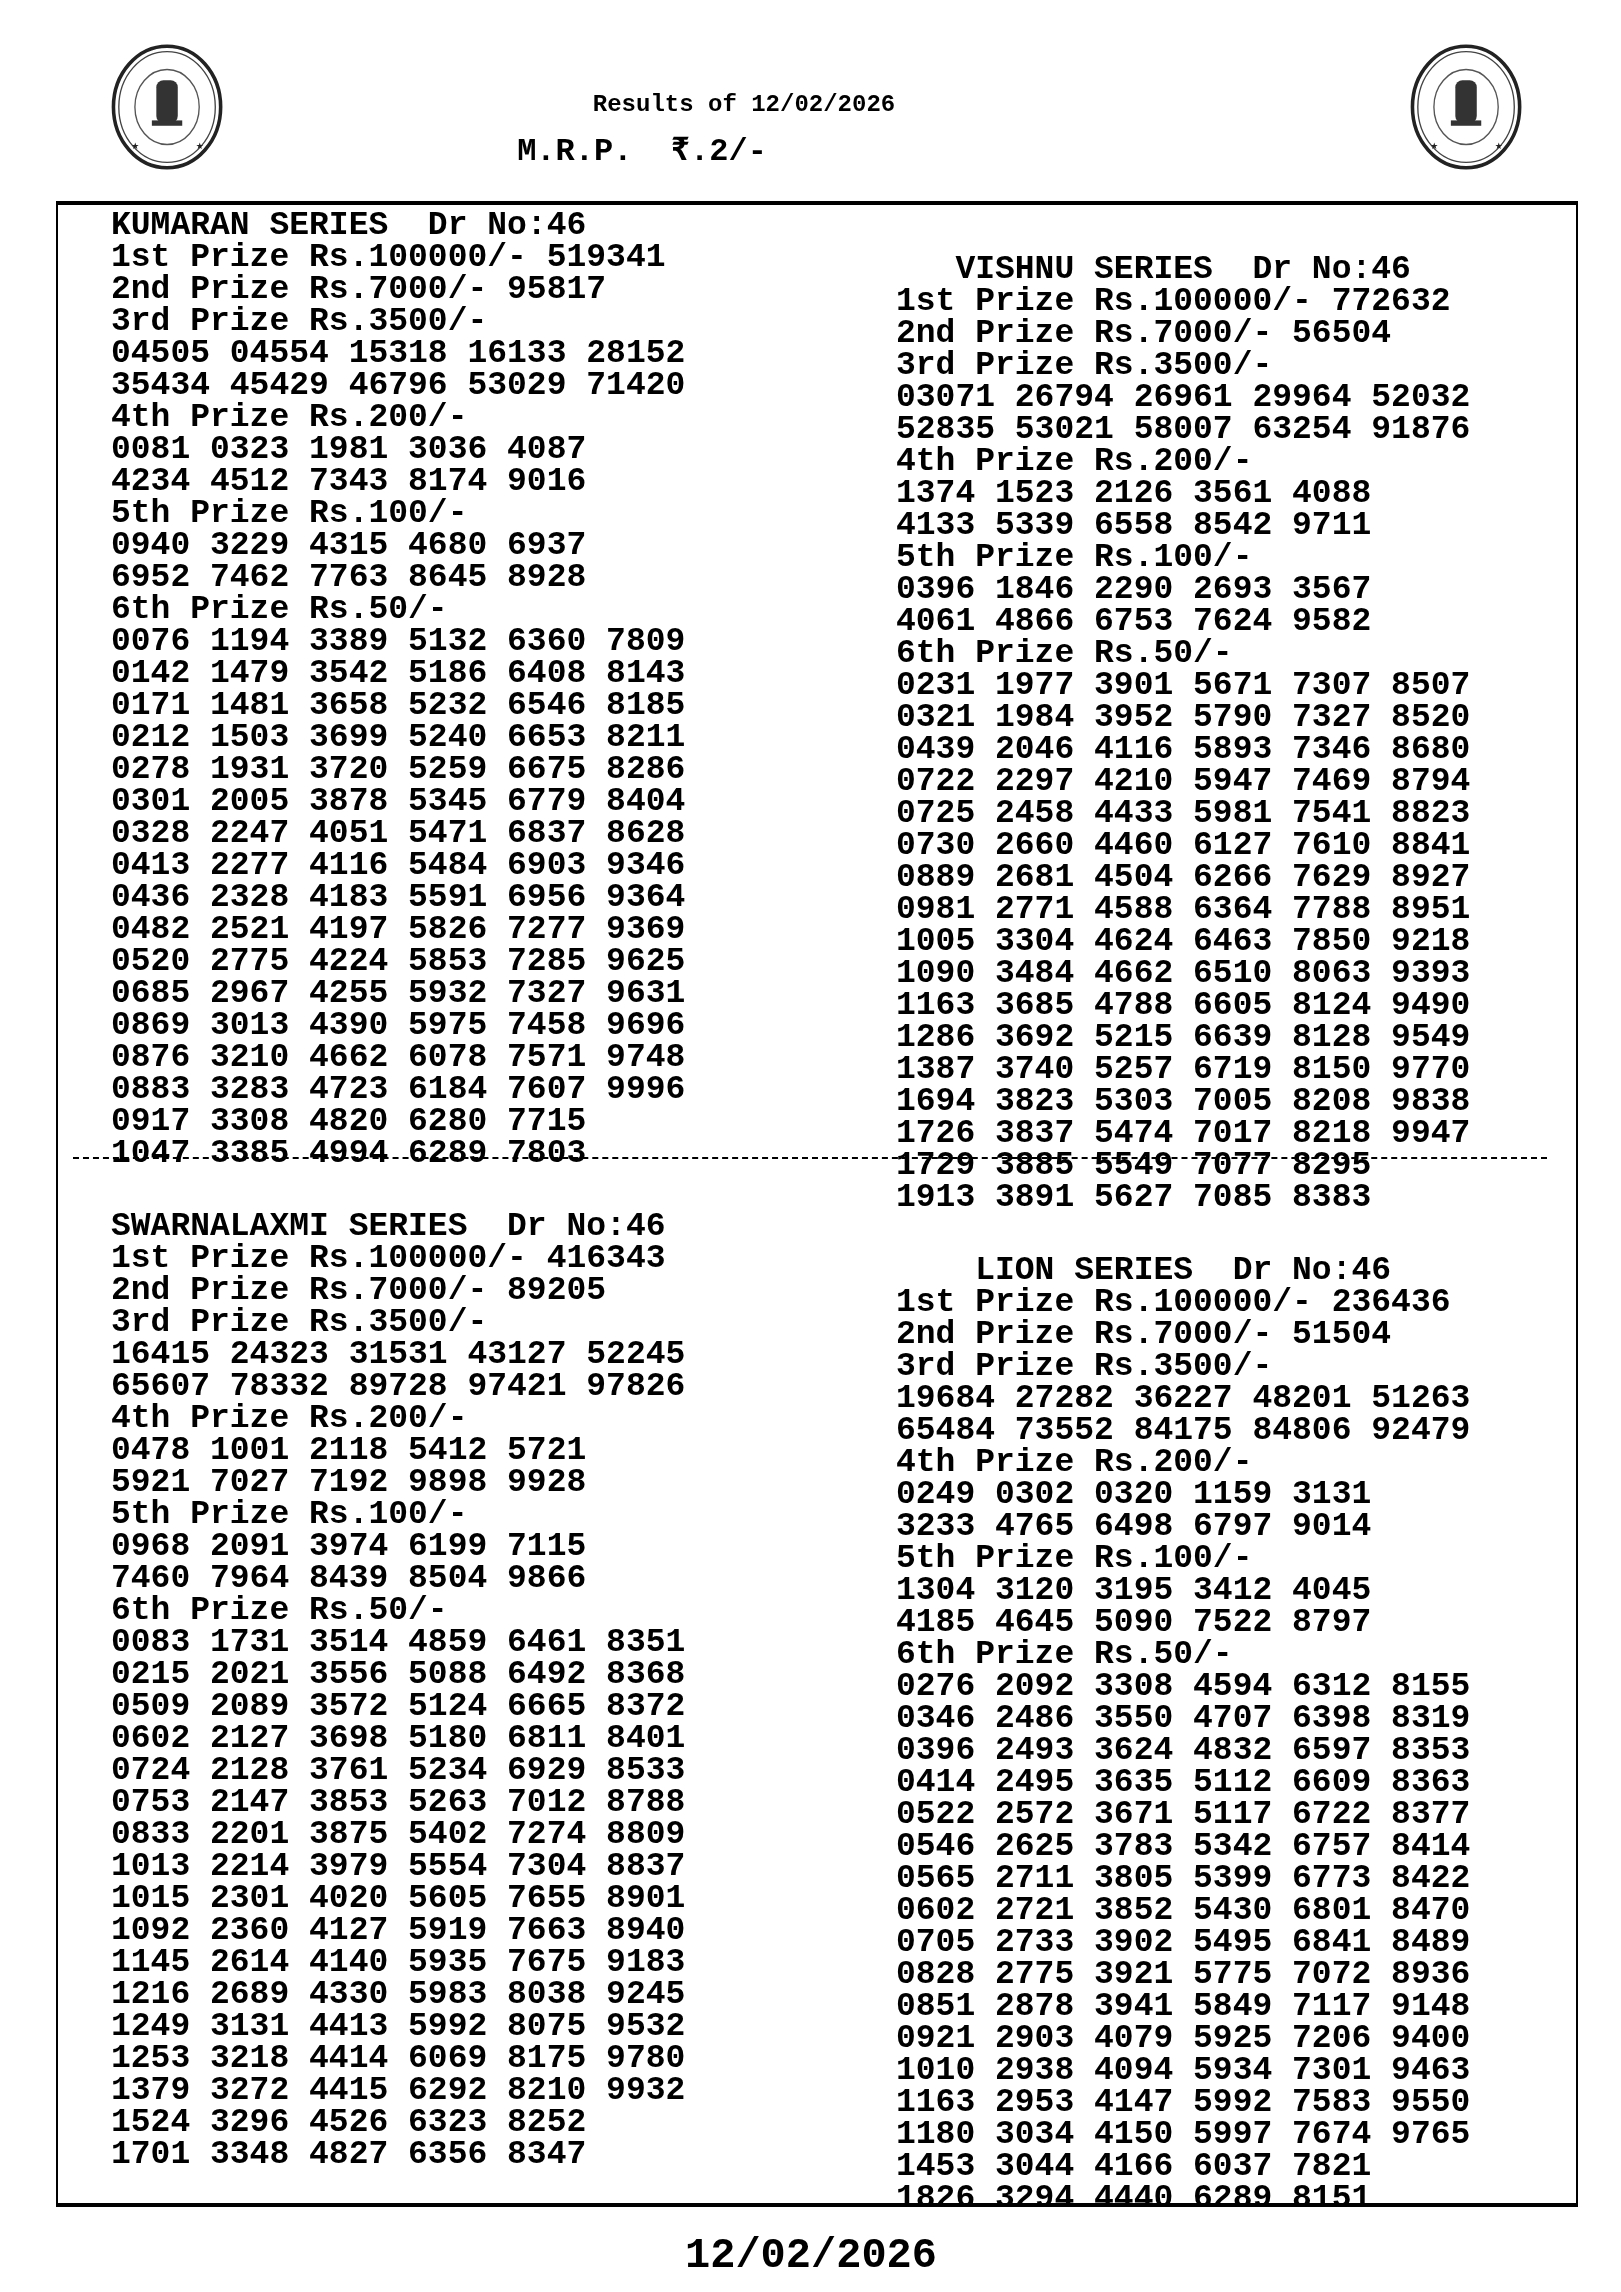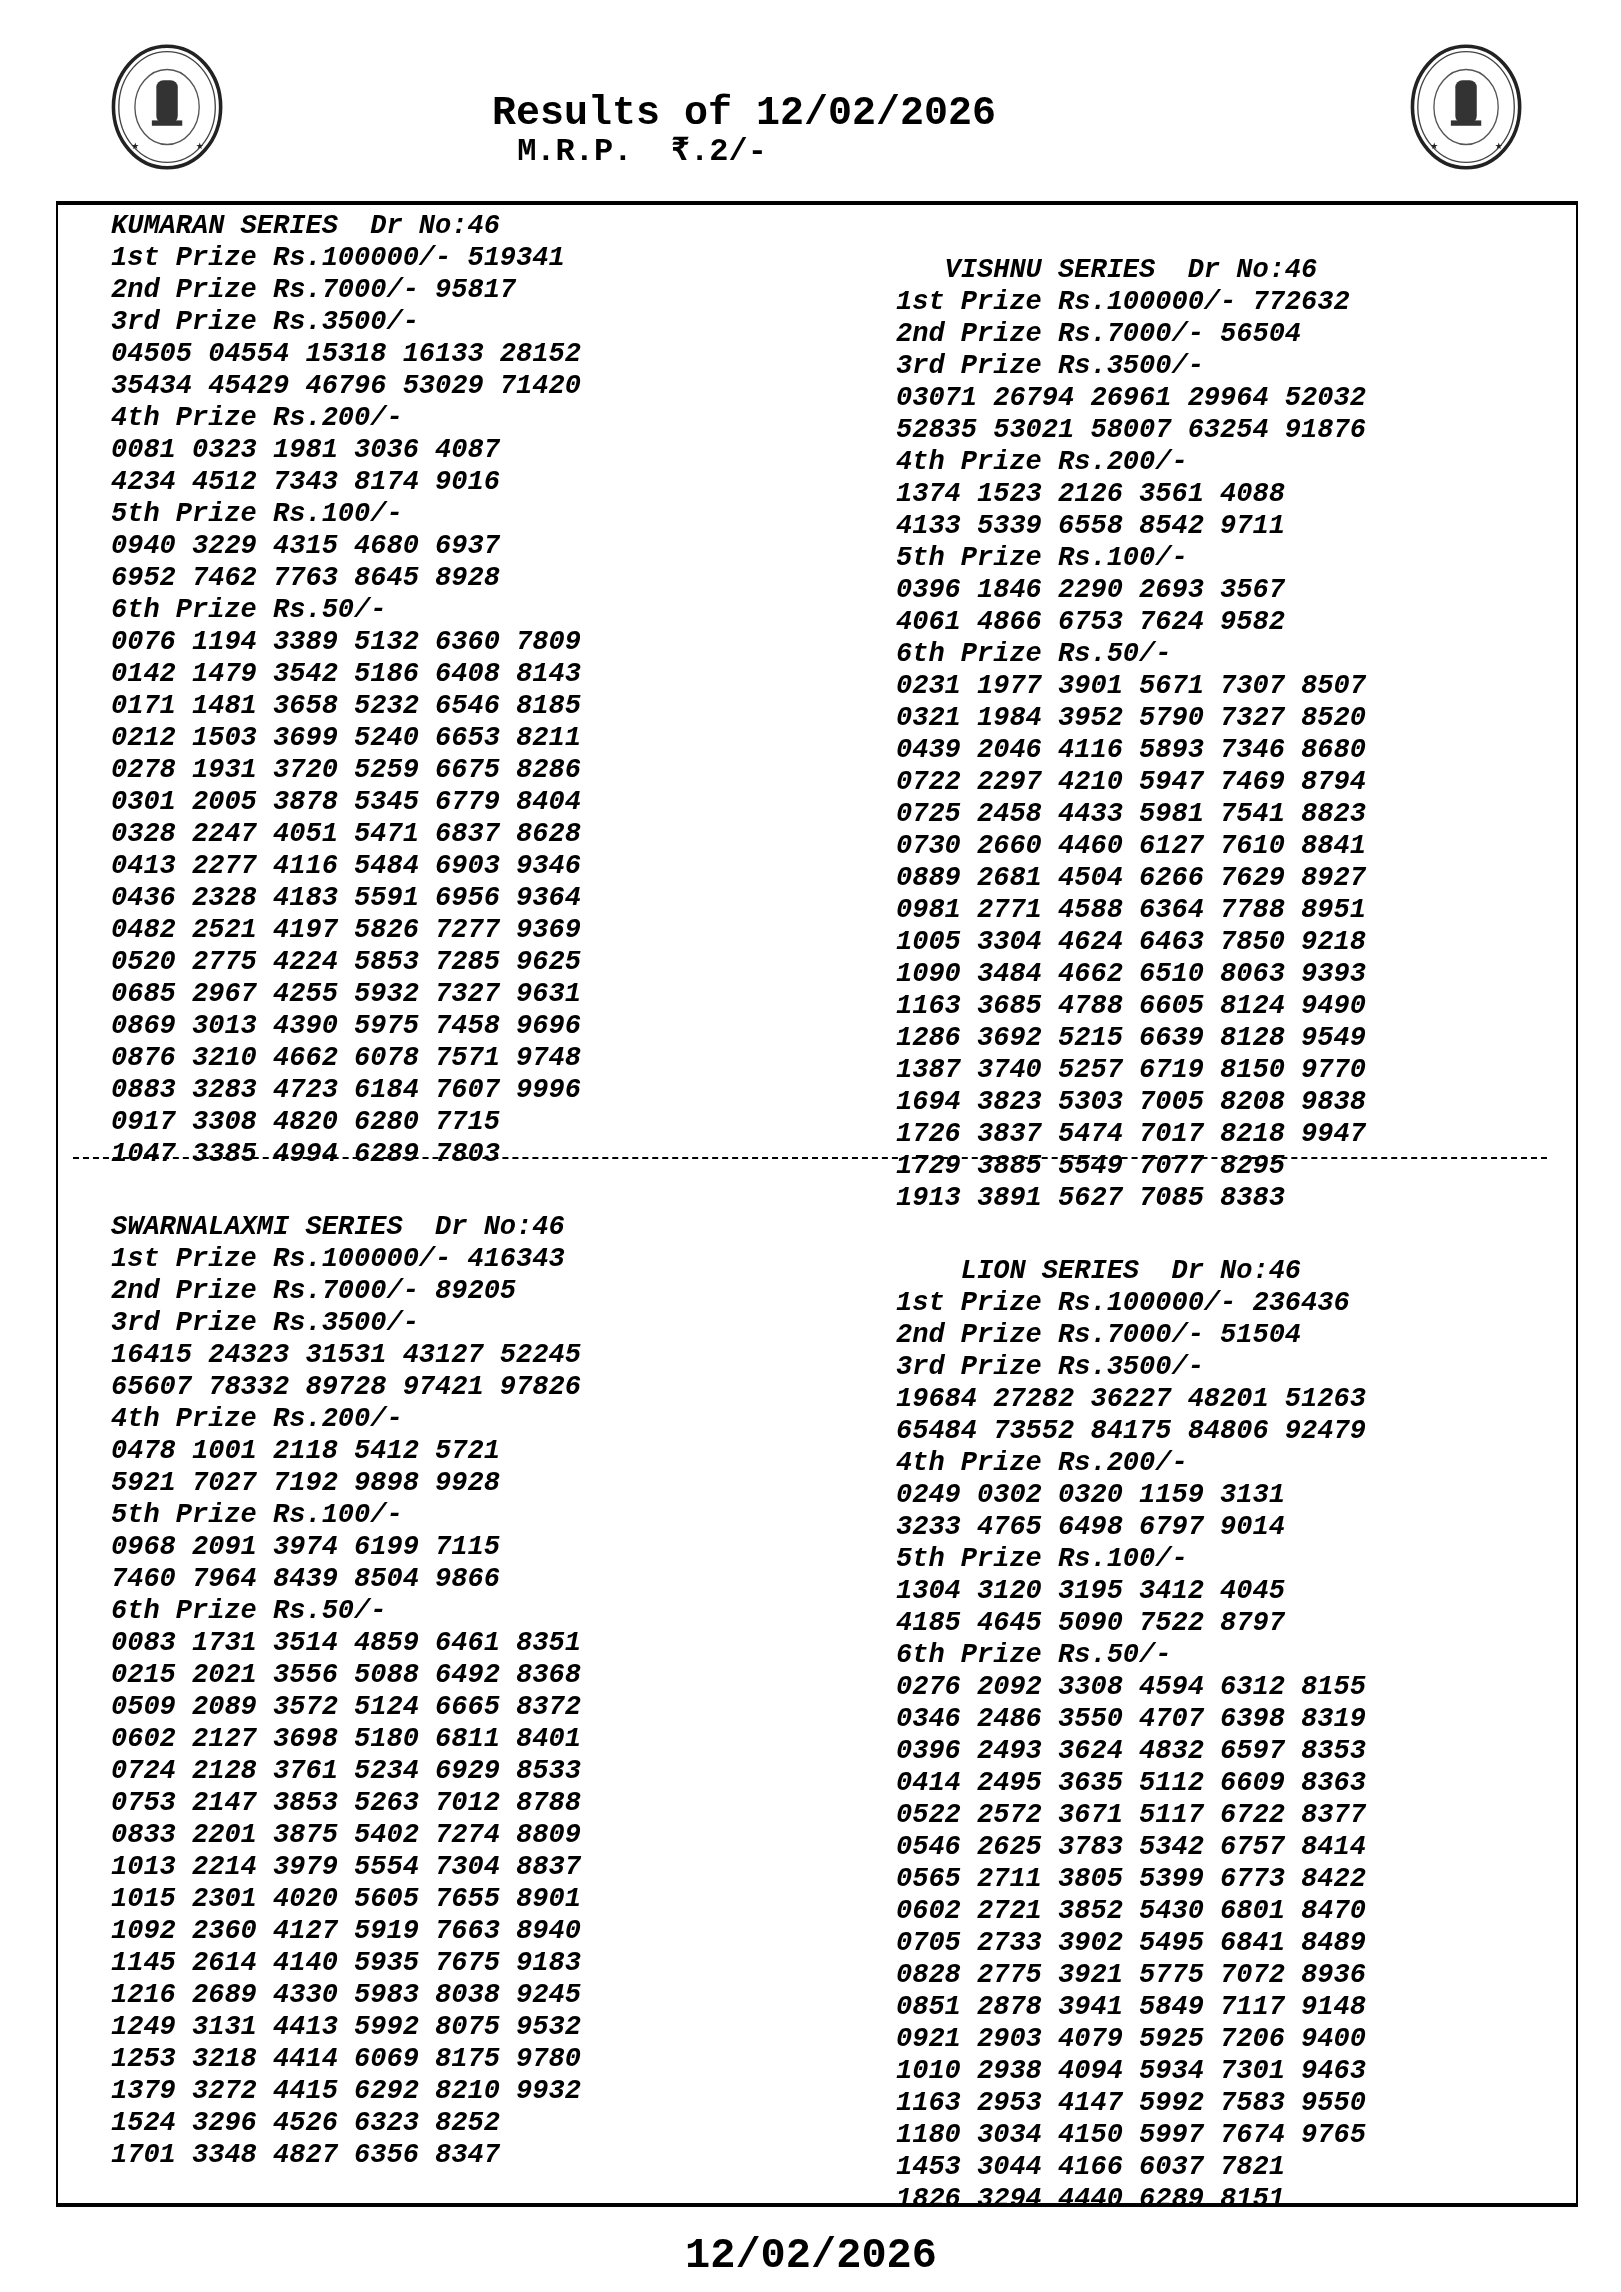--- a/index.html
+++ b/index.html
@@ -1,26 +1,26 @@
 <!DOCTYPE html>
 <html style="font-size:14.3px"><head>
 <meta charset="utf-8">
 <style>
   html, body { margin: 0; padding: 0; background: #ffffff; }
   body { width: 1622px; height: 2293px; position: relative; overflow: hidden; color: #000; }
   .mono { font-family: "Liberation Mono", "DejaVu Sans Mono", monospace; }
   .header { position: absolute; left: 0; top: 0; width: 1622px; height: 202px; }
   .title { position: absolute; left: 0; width: 1622px; top: 34px; text-align: center; font-size: 39px; font-weight: bold; letter-spacing: 0.9px; }
-  .subtitle { position: absolute; left: 0; width: 1488px; top: 91px; text-align: center; font-size: 40px; font-weight: bold; }
+  .subtitle { position: absolute; left: 0; width: 1488px; top: 91px; text-align: center; font-size: 24px; font-weight: bold; }
   .mrp { position: absolute; left: 0; width: 1284px; top: 130px; text-align: center; font-size: 32px; font-weight: bold; white-space: pre; }
   .emblem { position: absolute; top: 40px; width: 121px; height: 134px; }
   .emblem.left { left: 107px; }
   .emblem.right { left: 1406px; }
   .box { position: absolute; left: 56px; top: 201px; width: 1522px; height: 2006px; border: 2.7px solid #000; border-top-width: 4.5px; border-bottom-width: 4.5px; box-sizing: border-box; }
-  .series { position: absolute; font-size: 27px; font-weight: bold; line-height: 32px; white-space: pre; font-style: italic; }
+  .series { position: absolute; font-size: 33px; font-weight: bold; line-height: 32px; white-space: pre; }
   .series .row { }
   .s-left { left: 111px; }
   .s-right { left: 896px; margin-top: 44px; }
   .s-top { top: 210px; }
   .s-bot { top: 1211px; }
   .divider { position: absolute; left: 73px; top: 1157px; width: 1474px; height: 0; border-top: 2.7px dashed #000; }
   .footer-date { position: absolute; left: 0; width: 1622px; top: 2232px; text-align: center; font-size: 42px; font-weight: bold; }
 </style>
 </head>
 <body>

